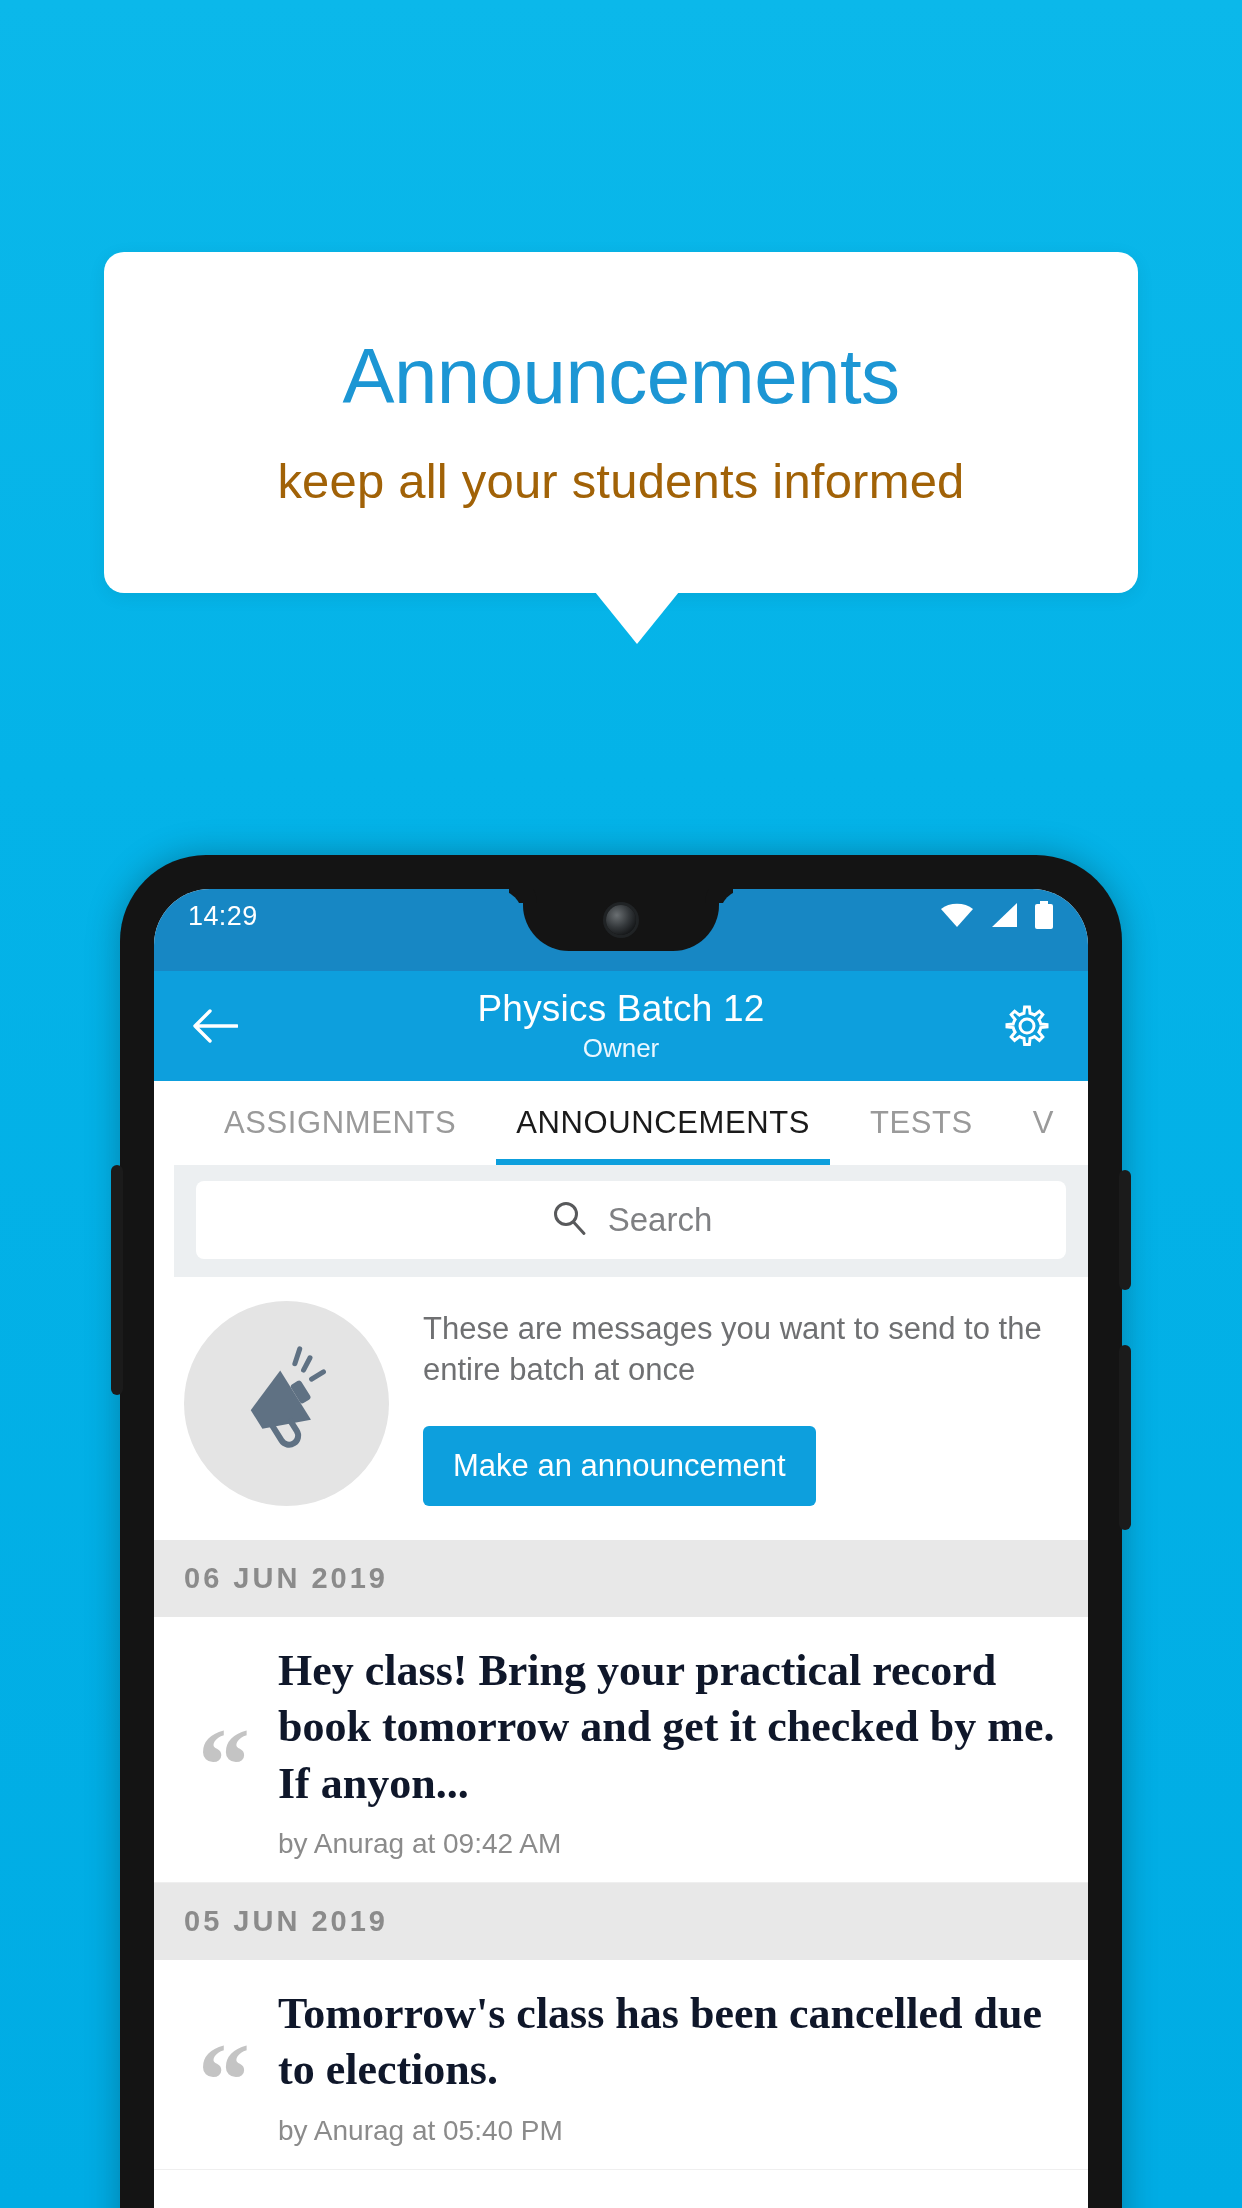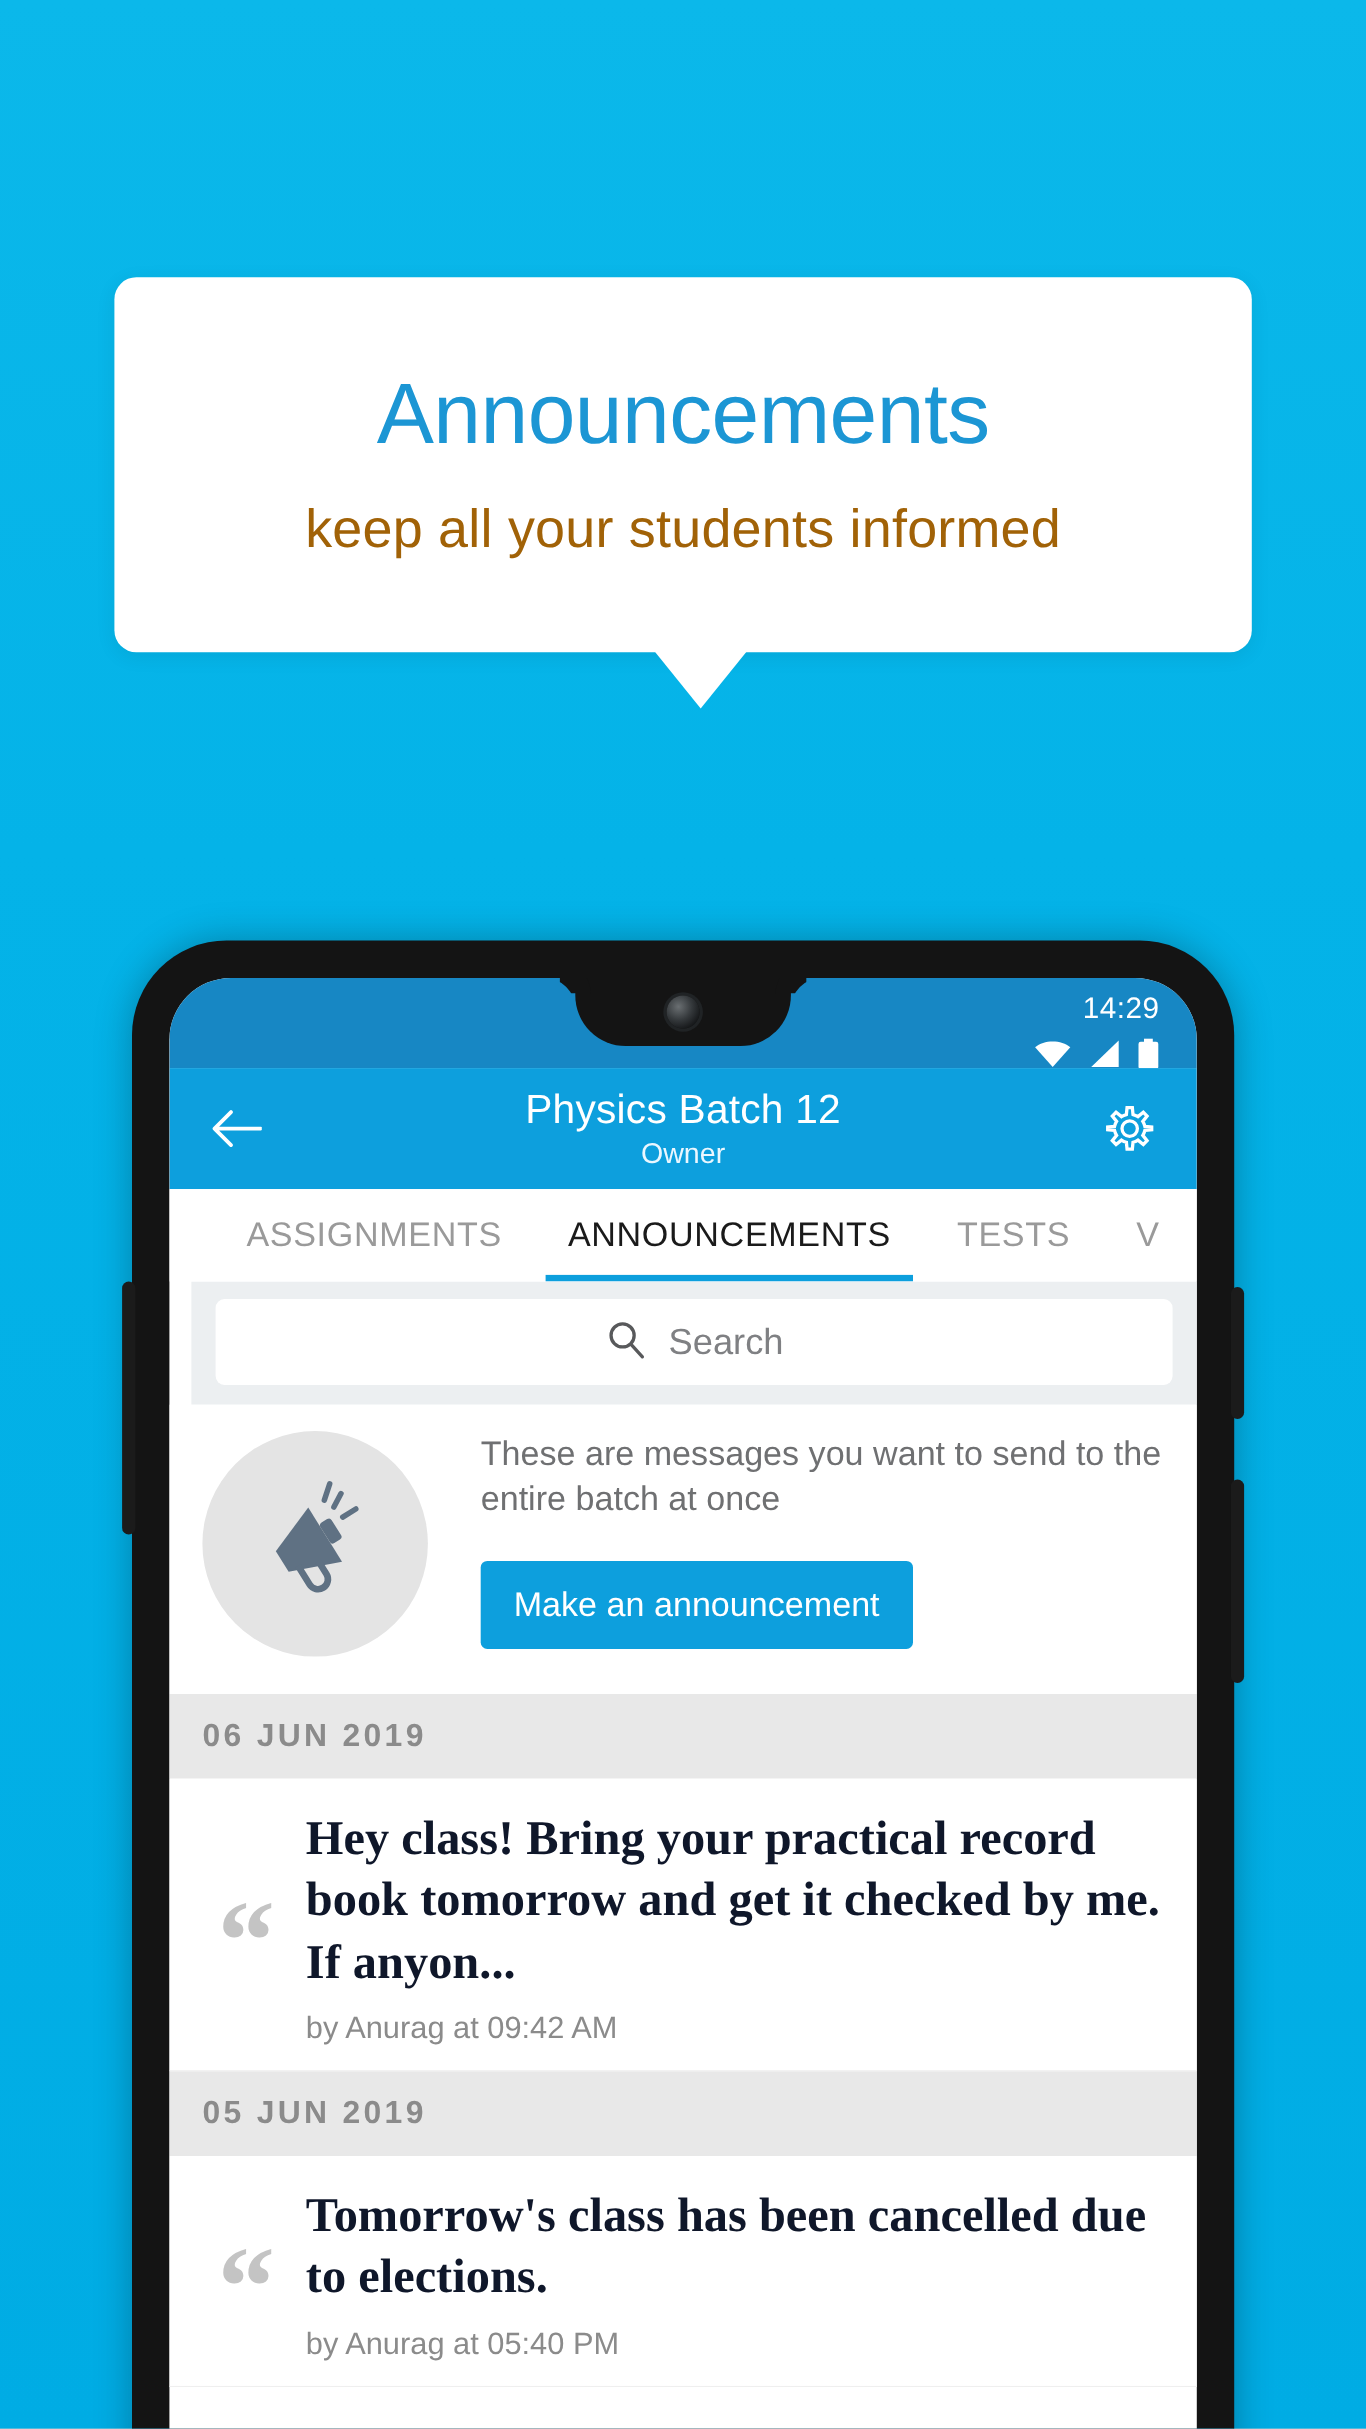--- a/index.html
+++ b/index.html
@@ -75,23 +75,22 @@
     background: #ffffff;
     border-radius: 56px 56px 0 0;
     overflow: hidden;
   }
 
   
   #status-bar {
     position: relative;
     height: 82px;
     background: #1787c4;
-    display: flex; align-items: flex-end;
+    display: flex; align-items: flex-start;
     padding: 0 34px;
-    flex-direction: column;
   }
   #status-time {
     color: #ffffff; font-size: 27px; font-weight: 500;
     letter-spacing: 0.4px; margin-top: 12px;
   }
   #status-icons {
     margin-left: auto; margin-top: 12px;
     display: flex; align-items: center; gap: 16px;
   }
   #status-icons svg { display: block; }
@@ -172,23 +171,23 @@
     border-radius: 8px;
     height: 78px;
     display: flex; align-items: center; justify-content: center;
     gap: 20px;
   }
   #search-placeholder { color: #7f8083; font-size: 33px; }
 
   
   #intro-block {
     background: #ffffff;
-    display: flex; align-items: flex-start;
+    display: flex; align-items: flex-end;
     padding: 24px 30px 34px 30px;
-    gap: 48px;
+    gap: 34px;
   }
   #megaphone-circle {
     width: 205px; height: 205px; flex: 0 0 205px;
     border-radius: 50%;
     background: #e4e4e4;
     display: flex; align-items: center; justify-content: center;
   }
   #intro-right { flex: 1; display: flex; flex-direction: column; }
   #intro-text { color: #6f7072; font-size: 31px; line-height: 1.33; }
   #make-btn {

